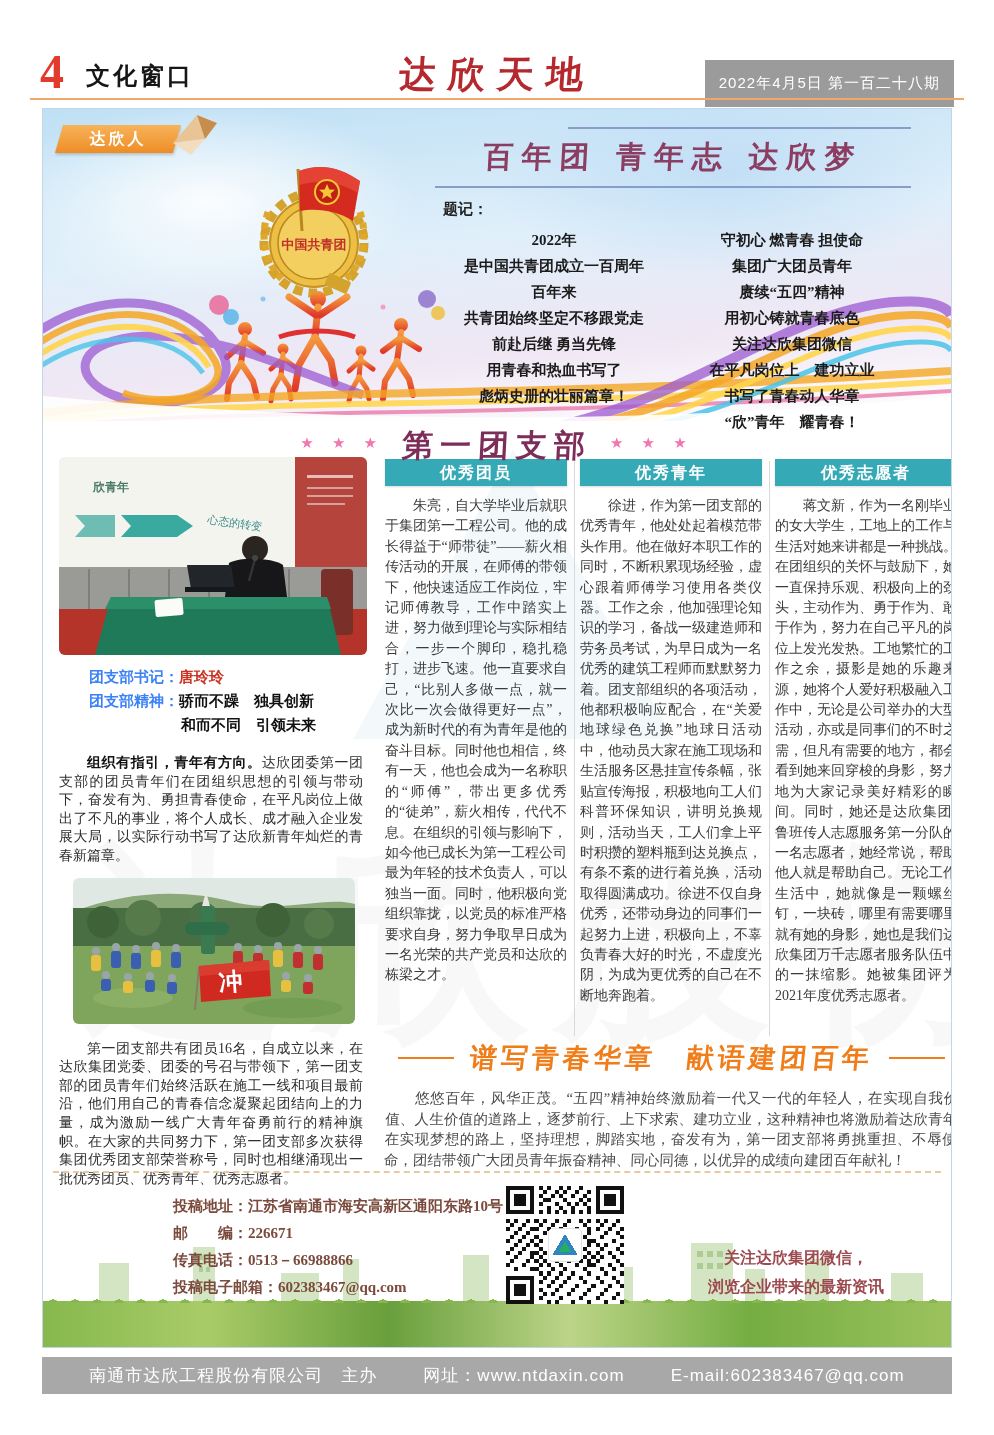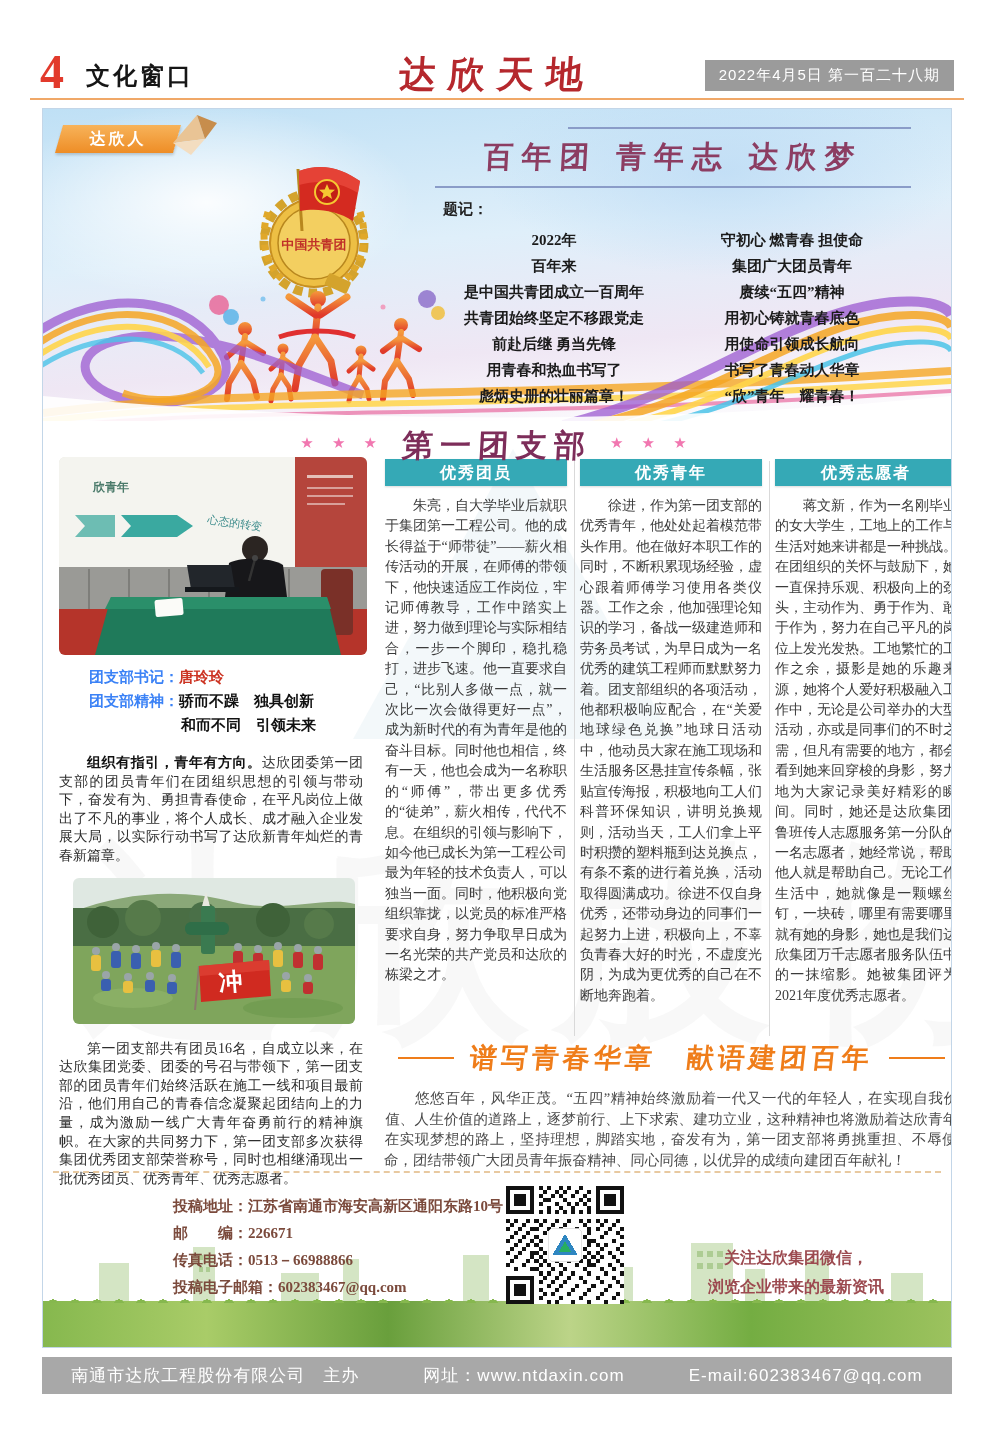--- a/index.html
+++ b/index.html
@@ -3,21 +3,21 @@
 <meta charset="utf-8">
 <style>
   * { margin:0; padding:0; box-sizing:border-box; }
   body { background:#ffffff; font-family:"Liberation Sans", sans-serif; }
   .page { position:relative; width:994px; height:1435px; background:#fff; overflow:hidden; margin:0 auto; }
 
   
   .page-num { position:absolute; left:40px; top:48px; font-family:"Liberation Serif",serif; font-weight:bold; font-size:48px; color:#e23a2c; line-height:1; }
   .section-title { position:absolute; left:86px; top:60px; font-size:24px; font-weight:bold; color:#161616; letter-spacing:3px; }
   .masthead { position:absolute; left:0; right:0; top:50px; text-align:center; font-family:"DejaVu Serif",serif; font-weight:bold; font-size:37px; color:#b5282d; letter-spacing:12px; transform:skewX(-4deg); }
-  .date-box { position:absolute; right:40px; top:60px; background:#9b9b9b; color:#fff; font-size:15px; padding:6px 14px; letter-spacing:1px; }
+  .date-box { position:absolute; right:40px; top:60px; background:#9b9b9b; color:#fff; font-size:15px; padding:14px 14px; letter-spacing:1px; }
   .header-rule { position:absolute; left:30px; right:30px; top:98px; height:2px; background:#f0a868; }
 
   
   .main-box { position:absolute; left:42px; top:108px; width:910px; height:1240px; border:1px solid #c3d6e8; background:#fff; overflow:hidden; }
 
   
   .banner { position:absolute; left:0; top:0; width:908px; height:312px;
     background:
       radial-gradient(340px 150px at 75% 20%, rgba(190,220,245,.8), rgba(190,220,245,0) 70%),
       radial-gradient(300px 140px at 18% 30%, rgba(255,255,255,.9), rgba(255,255,255,0) 70%),
@@ -78,21 +78,21 @@
   .wechat-note { position:absolute; left:608px; top:1106px; width:290px; text-align:center; font-family:"Liberation Serif",serif; font-weight:bold; font-size:16px; line-height:29px; color:#9c4a50; z-index:3;margin-top:28px; }
   .skyline-svg { position:absolute; left:0; bottom:42px; z-index:1; }
   .grass { position:absolute; left:0; bottom:0; width:908px; height:46px; background:linear-gradient(90deg,#86b84e,#a9cc68 18%,#699f3c 38%,#bcd488 58%,#74ad42 78%,#9cc25e); z-index:2; }
   .grass::before { content:""; position:absolute; left:0; right:0; top:-6px; height:8px; background:radial-gradient(8px 6px at 10px 8px, #86b84e 60%, transparent 61%); background-size:22px 8px; background-repeat:repeat-x; }
 
   
   .watermark-text { position:absolute; left:30px; top:690px; font-family:"DejaVu Serif",serif; font-size:215px; font-weight:bold; color:rgba(110,110,110,0.05); letter-spacing:26px; white-space:nowrap; z-index:0; pointer-events:none; }
   .watermark-tri { position:absolute; left:310px; top:340px; width:0; height:0; border-left:160px solid transparent; border-right:160px solid transparent; border-bottom:290px solid rgba(165,200,220,0.13); z-index:0; pointer-events:none; }
 
   
-  .footer-bar { position:absolute; left:42px; right:42px; top:1357px; height:37px; background:#a8a8a8; color:#fff; display:flex; align-items:center; justify-content:center; gap:64px; font-size:17px; letter-spacing:1px; }
+  .footer-bar { position:absolute; left:42px; right:42px; top:1357px; height:37px; background:#a8a8a8; color:#fff; display:flex; align-items:center; justify-content:center; gap:46px; font-size:17px; letter-spacing:1px; }
 </style>
 </head>
 <body>
 
 <div class="page">
 
   <div class="page-num">4</div>
   <div class="section-title">文化窗口</div>
   <div class="masthead">达欣天地</div>
   <div class="date-box">2022年4月5日  第一百二十八期</div>
@@ -201,33 +201,34 @@
     </div>
 
     <div class="poem">
       <div class="poem-rule top"></div>
       <div class="poem-title">百年团  青年志  达欣梦</div>
       <div class="poem-rule"></div>
       <div class="poem-preface">题记：</div>
       <div class="poem-cols">
         <div class="poem-col">
           <div>2022年</div>
+          <div>是中国共青团成立一百周年</div>
           <div>百年来</div>
-          <div>是中国共青团成立一百周年</div>
           <div>共青团始终坚定不移跟党走</div>
           <div>前赴后继 勇当先锋</div>
           <div>用青春和热血书写了</div>
           <div>彪炳史册的壮丽篇章！</div>
         </div>
         <div class="poem-col">
           <div>守初心 燃青春 担使命</div>
           <div>集团广大团员青年</div>
           <div>赓续“五四”精神</div>
           <div>用初心铸就青春底色</div>
-          <div>用使命引领成长航向</div>
+          <div>关注达欣集团微信</div>
+          <div>在平凡岗位上　建功立业</div>
           <div>书写了青春动人华章</div>
           <div>“欣”青年　耀青春！</div>
         </div>
       </div>
     </div>
 
     <div class="branch-title-row">
       <span class="stars">★ ★ ★</span><span class="branch-title">第一团支部</span><span class="stars">★ ★ ★</span>
     </div>
 

